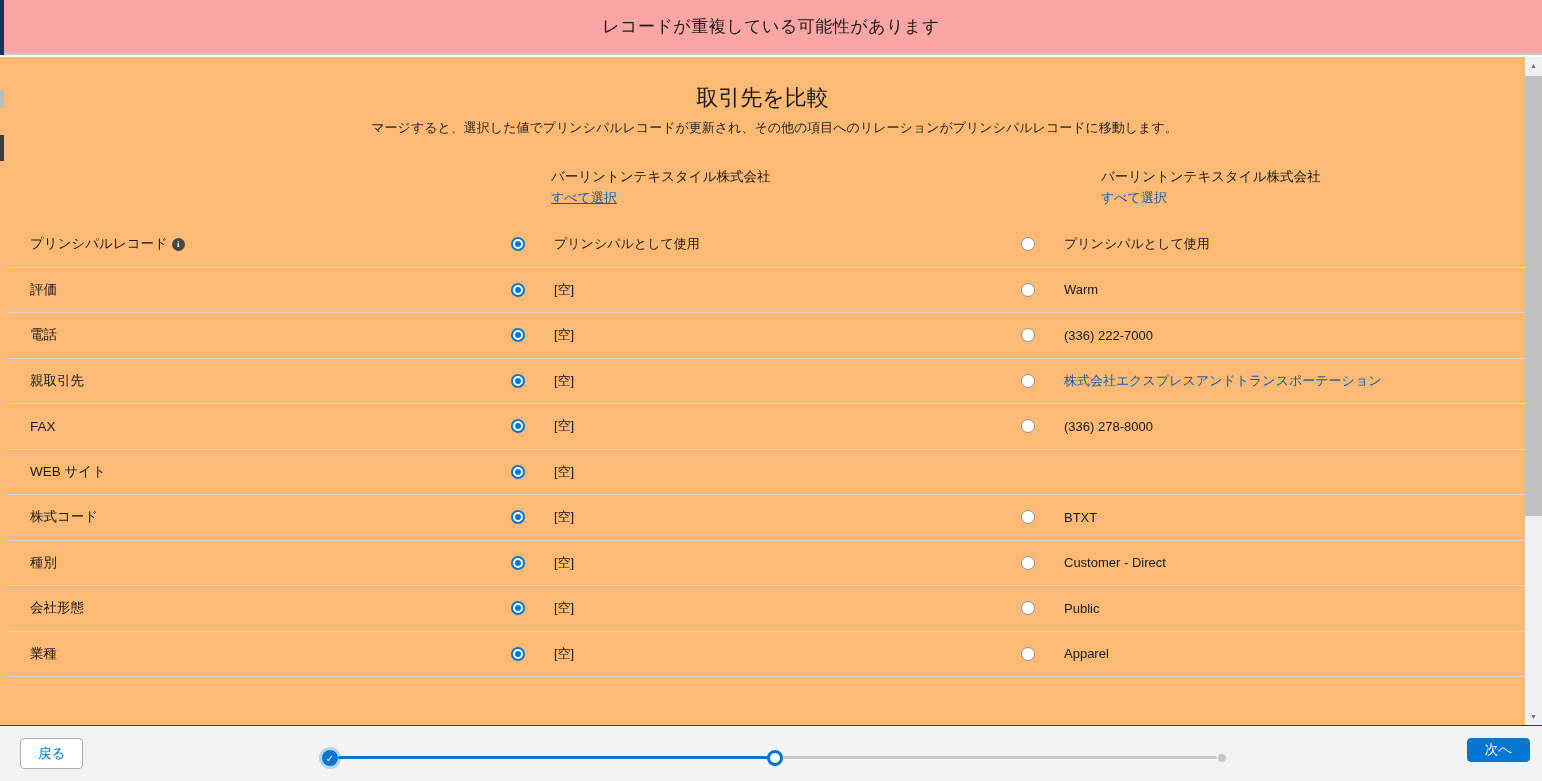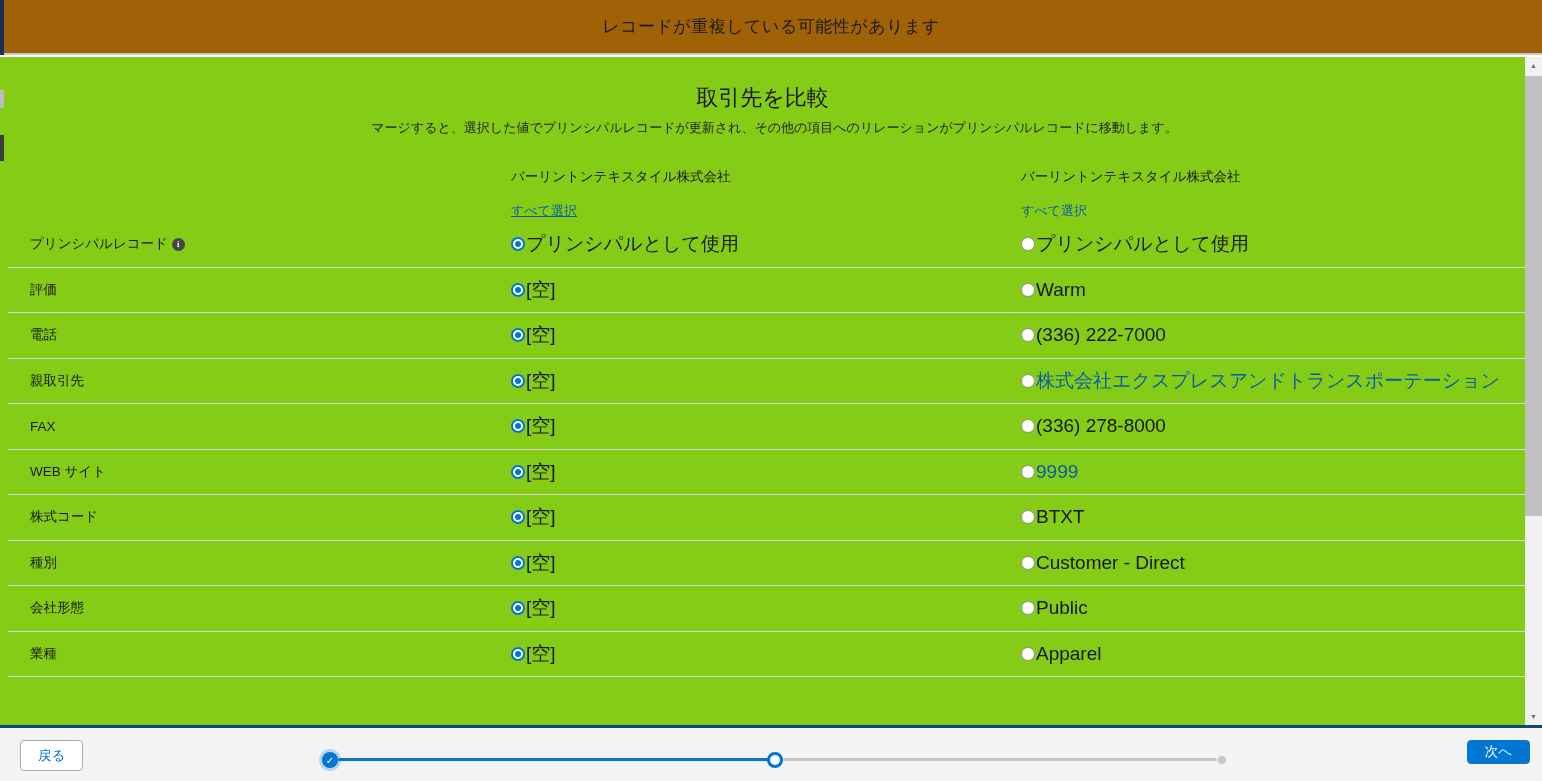--- a/index.html
+++ b/index.html
@@ -13,38 +13,38 @@
 
   
   .edge-artifact { position:absolute; left:0; width:4px; z-index:5; }
   .edge-a1 { top:0; height:55px; background:#16325c; }
   .edge-a2 { top:135px; height:26px; background:#3c3c3c; }
   .edge-a3 { top:90px; height:18px; background:#bdbdbd; }
 
   
   .titlebar {
     height:55px; display:flex; align-items:center; justify-content:center;
-    border-bottom:2px solid #c8c8c8; background:#a16207;
+    border-bottom:2px solid #c8c8c8; background:#fca5a5;
   }
   .titlebar h1 { font-size:17px; font-weight:400; margin:0; letter-spacing:.5px; }
 
   
-  .content { position:absolute; top:57px; left:0; right:17px; bottom:56px; background:#84cc16; }
+  .content { position:absolute; top:57px; left:0; right:17px; bottom:56px; background:#fdba74; }
 
   .heading { position:absolute; top:26px; left:0; right:0; text-align:center;
              font-size:22px; font-weight:400; }
   .subtitle { position:absolute; top:62px; left:0; right:0; text-align:center;
               font-size:13px; color:#222;margin-left:24px; }
 
-  .col-headers { position:absolute; top:110px; left:8px; right:8px; display:flex; }
+  .col-headers { position:absolute; top:110px; left:8px; right:8px; display:flex;gap:40px; }
   .col-headers .spacer { width:473px; flex:0 0 473px; }
   .col-header { width:510px; flex:0 0 510px; padding-left:30px; }
   .col-header .record-name { font-size:13.5px; color:var(--ink); line-height:19px; }
   .col-header .select-all {
-    display:inline-block; margin-top:16px; font-size:13px; color:var(--link);
+    display:inline-block; margin-top:3px; font-size:13px; color:var(--link);
     text-decoration:none; cursor:pointer;
   }
   .col-header .select-all.underlined { text-decoration:underline; }
 
   .rows { position:absolute; top:165px; left:8px; right:0; }
   .row { height:45.5px; display:flex; border-bottom:1px solid var(--row-border); }
   .cell { display:flex; align-items:center; }
   .label-cell { width:473px; flex:0 0 473px; padding-left:22px; }
   .field-label { font-size:13.5px; color:var(--ink); }
   .info-icon {
@@ -53,34 +53,34 @@
     align-items:center; justify-content:center; font-family:"Liberation Serif",serif;
   }
   .option-cell { width:510px; flex:0 0 510px; padding-left:30px; }
   .radio { width:14px; height:14px; border-radius:50%; flex:0 0 14px; position:relative; background:#fff; cursor:pointer; }
   .radio.unselected { border:1px solid #8f8f8f; }
   .radio.selected { border:2px solid var(--blue); }
   .radio.selected::after {
     content:""; position:absolute; left:50%; top:50%; width:6px; height:6px;
     margin:-3px 0 0 -3px; border-radius:50%; background:var(--blue);
   }
-  .value { margin-left:1px; font-size:19px; color:var(--ink); }
+  .value { margin-left:29px; font-size:13px; color:var(--ink); }
   .value.link { color:var(--link); cursor:pointer; }
 
   
   .scrollbar { position:absolute; top:57px; right:0; bottom:56px; width:17px; background:#f1f1f1; }
   .sb-arrow { position:absolute; left:0; width:17px; height:17px; display:flex;
               align-items:center; justify-content:center; color:#6f6f6f; font-size:7px; cursor:pointer; }
   .sb-up { top:0; }
   .sb-down { bottom:0; }
   .sb-thumb { position:absolute; left:0; top:19px; width:17px; height:440px; background:#c1c1c1; cursor:pointer; }
 
   
   .footer { position:absolute; left:0; right:0; bottom:0; height:56px; background:#f3f3f3;
-            border-top:3px solid #0c4a6e; z-index:10; }
+            border-top:1px solid #0c4a6e; z-index:10; }
   .btn { font-family:inherit; font-size:13.5px; border-radius:4px; cursor:pointer; }
   .btn-back { position:absolute; left:20px; top:12px; height:31px; padding:0 17px;
               background:#fff; border:1px solid #aeaeae; color:var(--blue); }
   .btn-next { position:absolute; right:12px; top:12px; height:24px; padding:0 17px;
               background:var(--blue); border:1px solid var(--blue); color:#fff; }
 
   .progress { position:absolute; left:0; top:0; right:0; bottom:0; pointer-events:none; }
   .seg { position:absolute; top:30px; height:3px; border-radius:2px; background:#c9c7c5; }
   .seg.done { background:var(--blue); }
   .seg1 { left:338px; width:430px; }
@@ -204,24 +204,20 @@
 
   <div class="row">
     <div class="cell label-cell">
       <span class="field-label">WEB サイト</span>
 
     </div>
     <div class="cell option-cell opt-left">
       <span class="radio selected"></span>
       <span class="value">[空]</span>
     </div>
-    <div class="cell option-cell opt-right">
-      <span class="radio unselected"></span>
-      <span class="value link">9999</span>
-    </div>
   </div>
 
   <div class="row">
     <div class="cell label-cell">
       <span class="field-label">株式コード</span>
 
     </div>
     <div class="cell option-cell opt-left">
       <span class="radio selected"></span>
       <span class="value">[空]</span>

